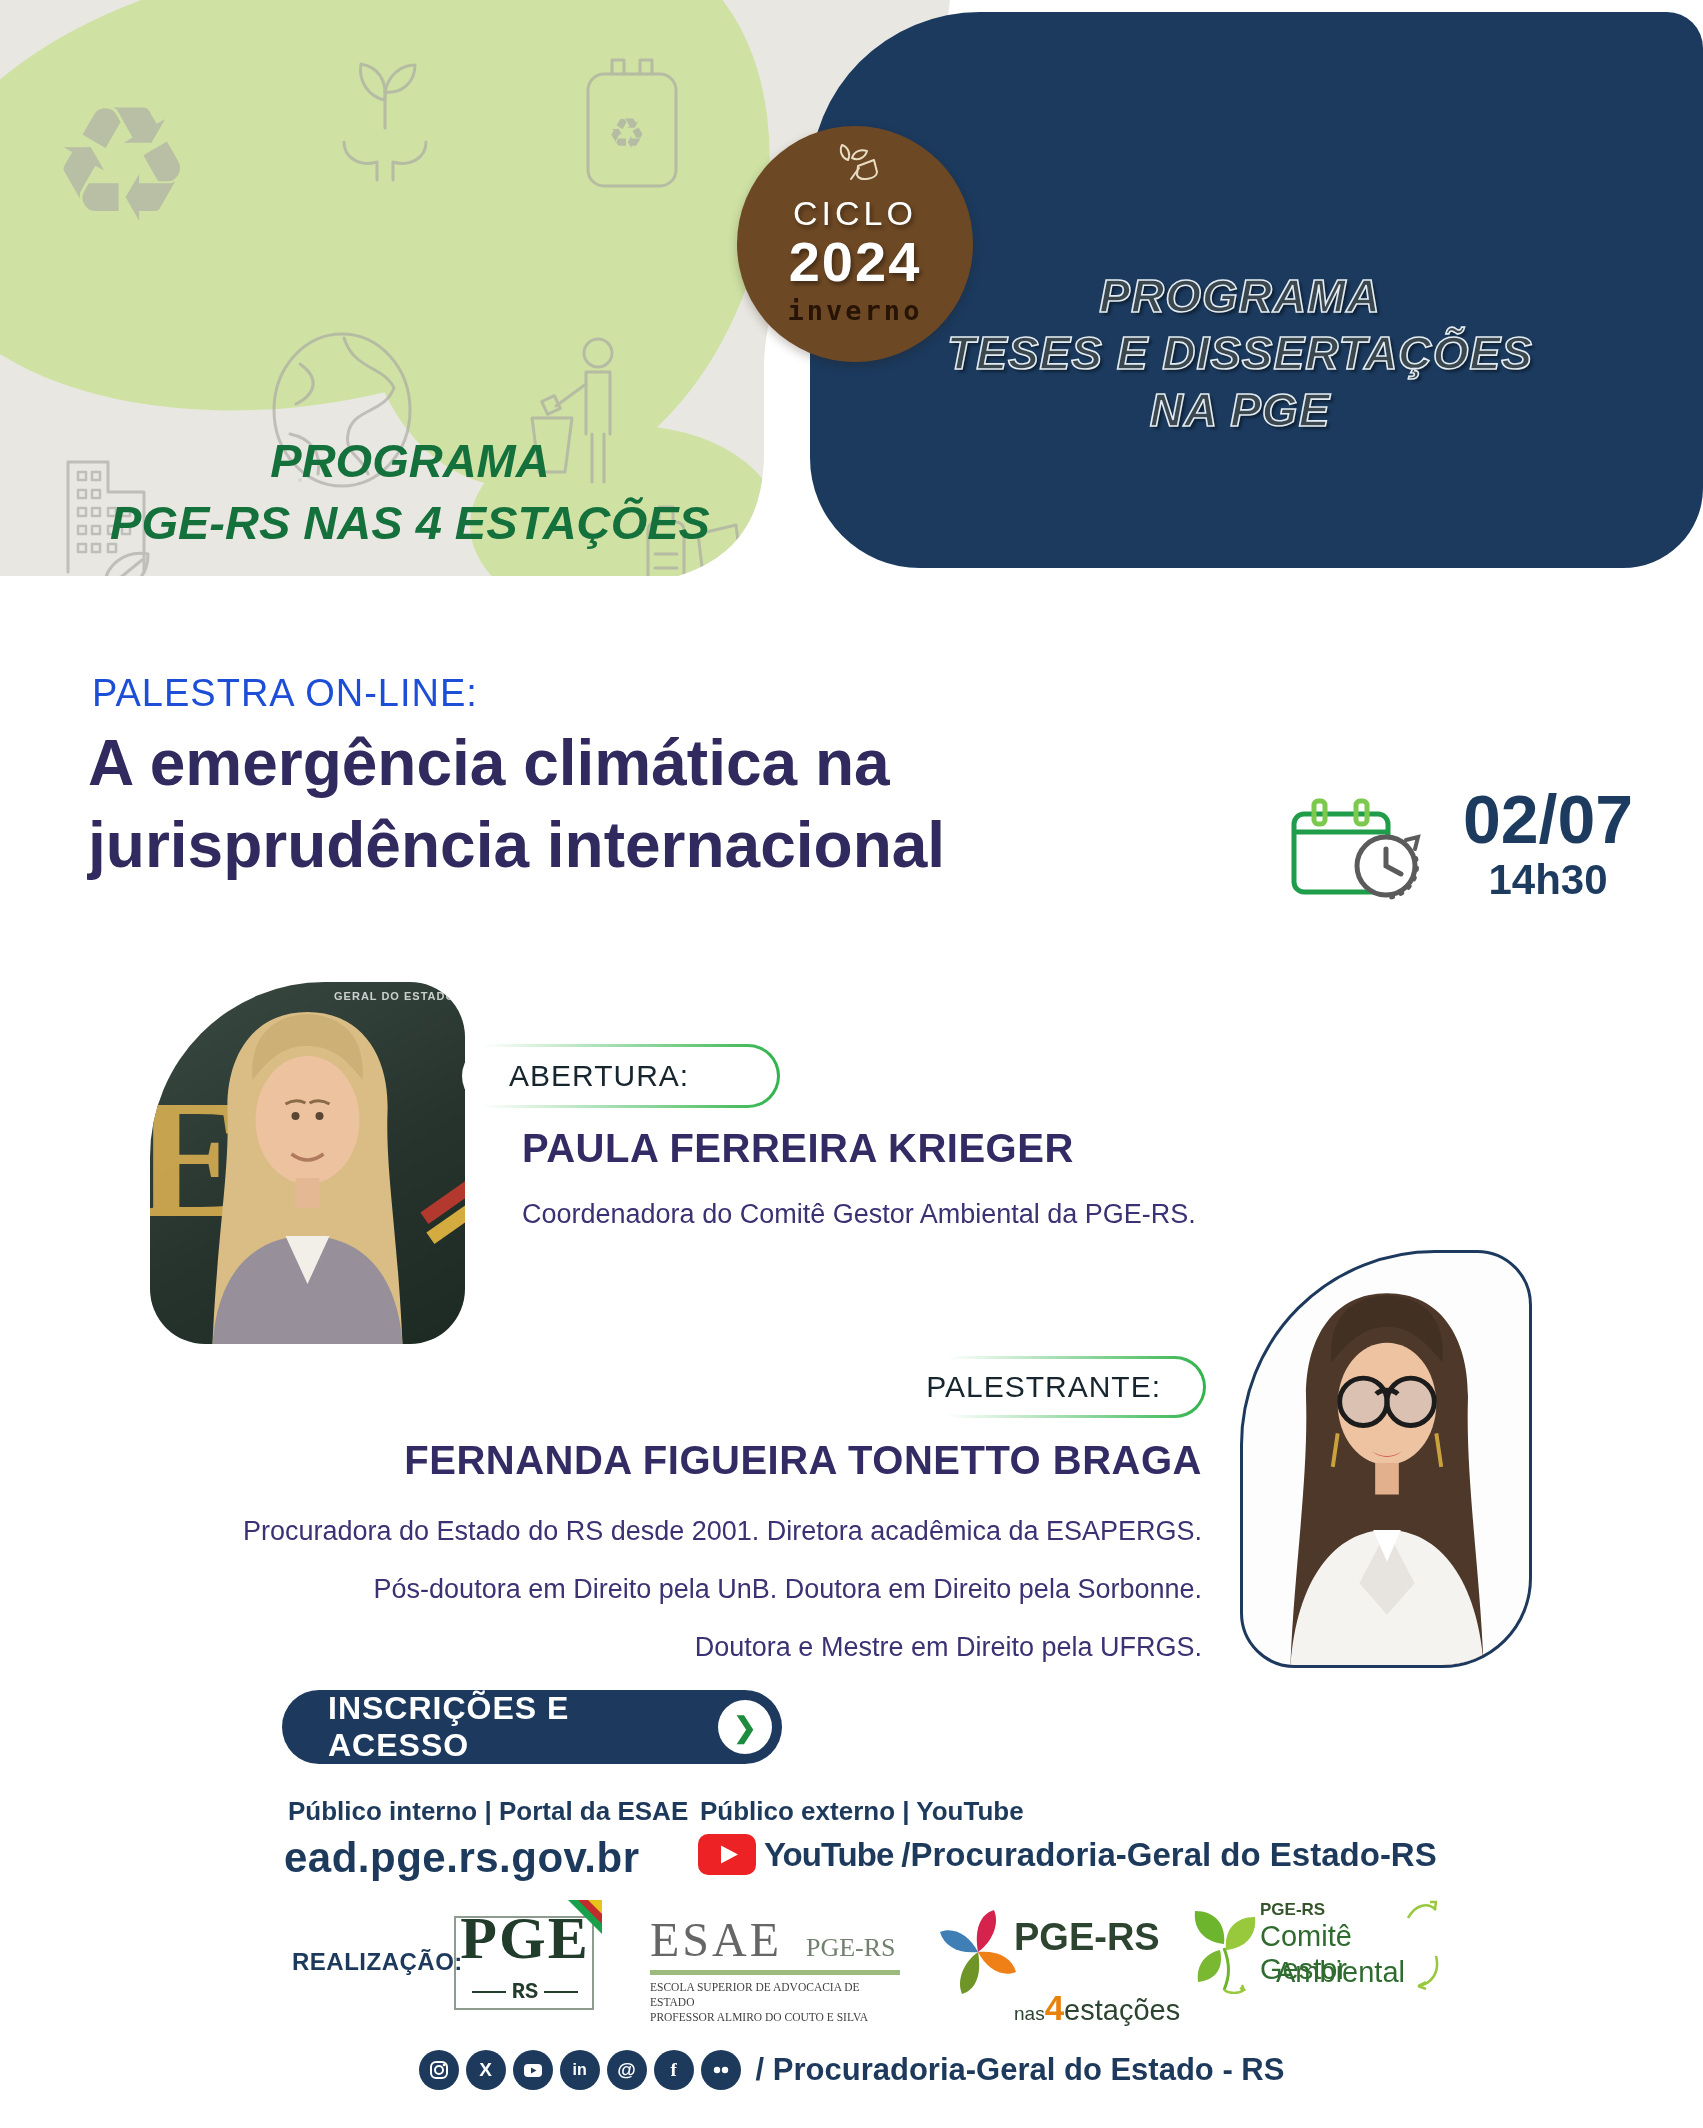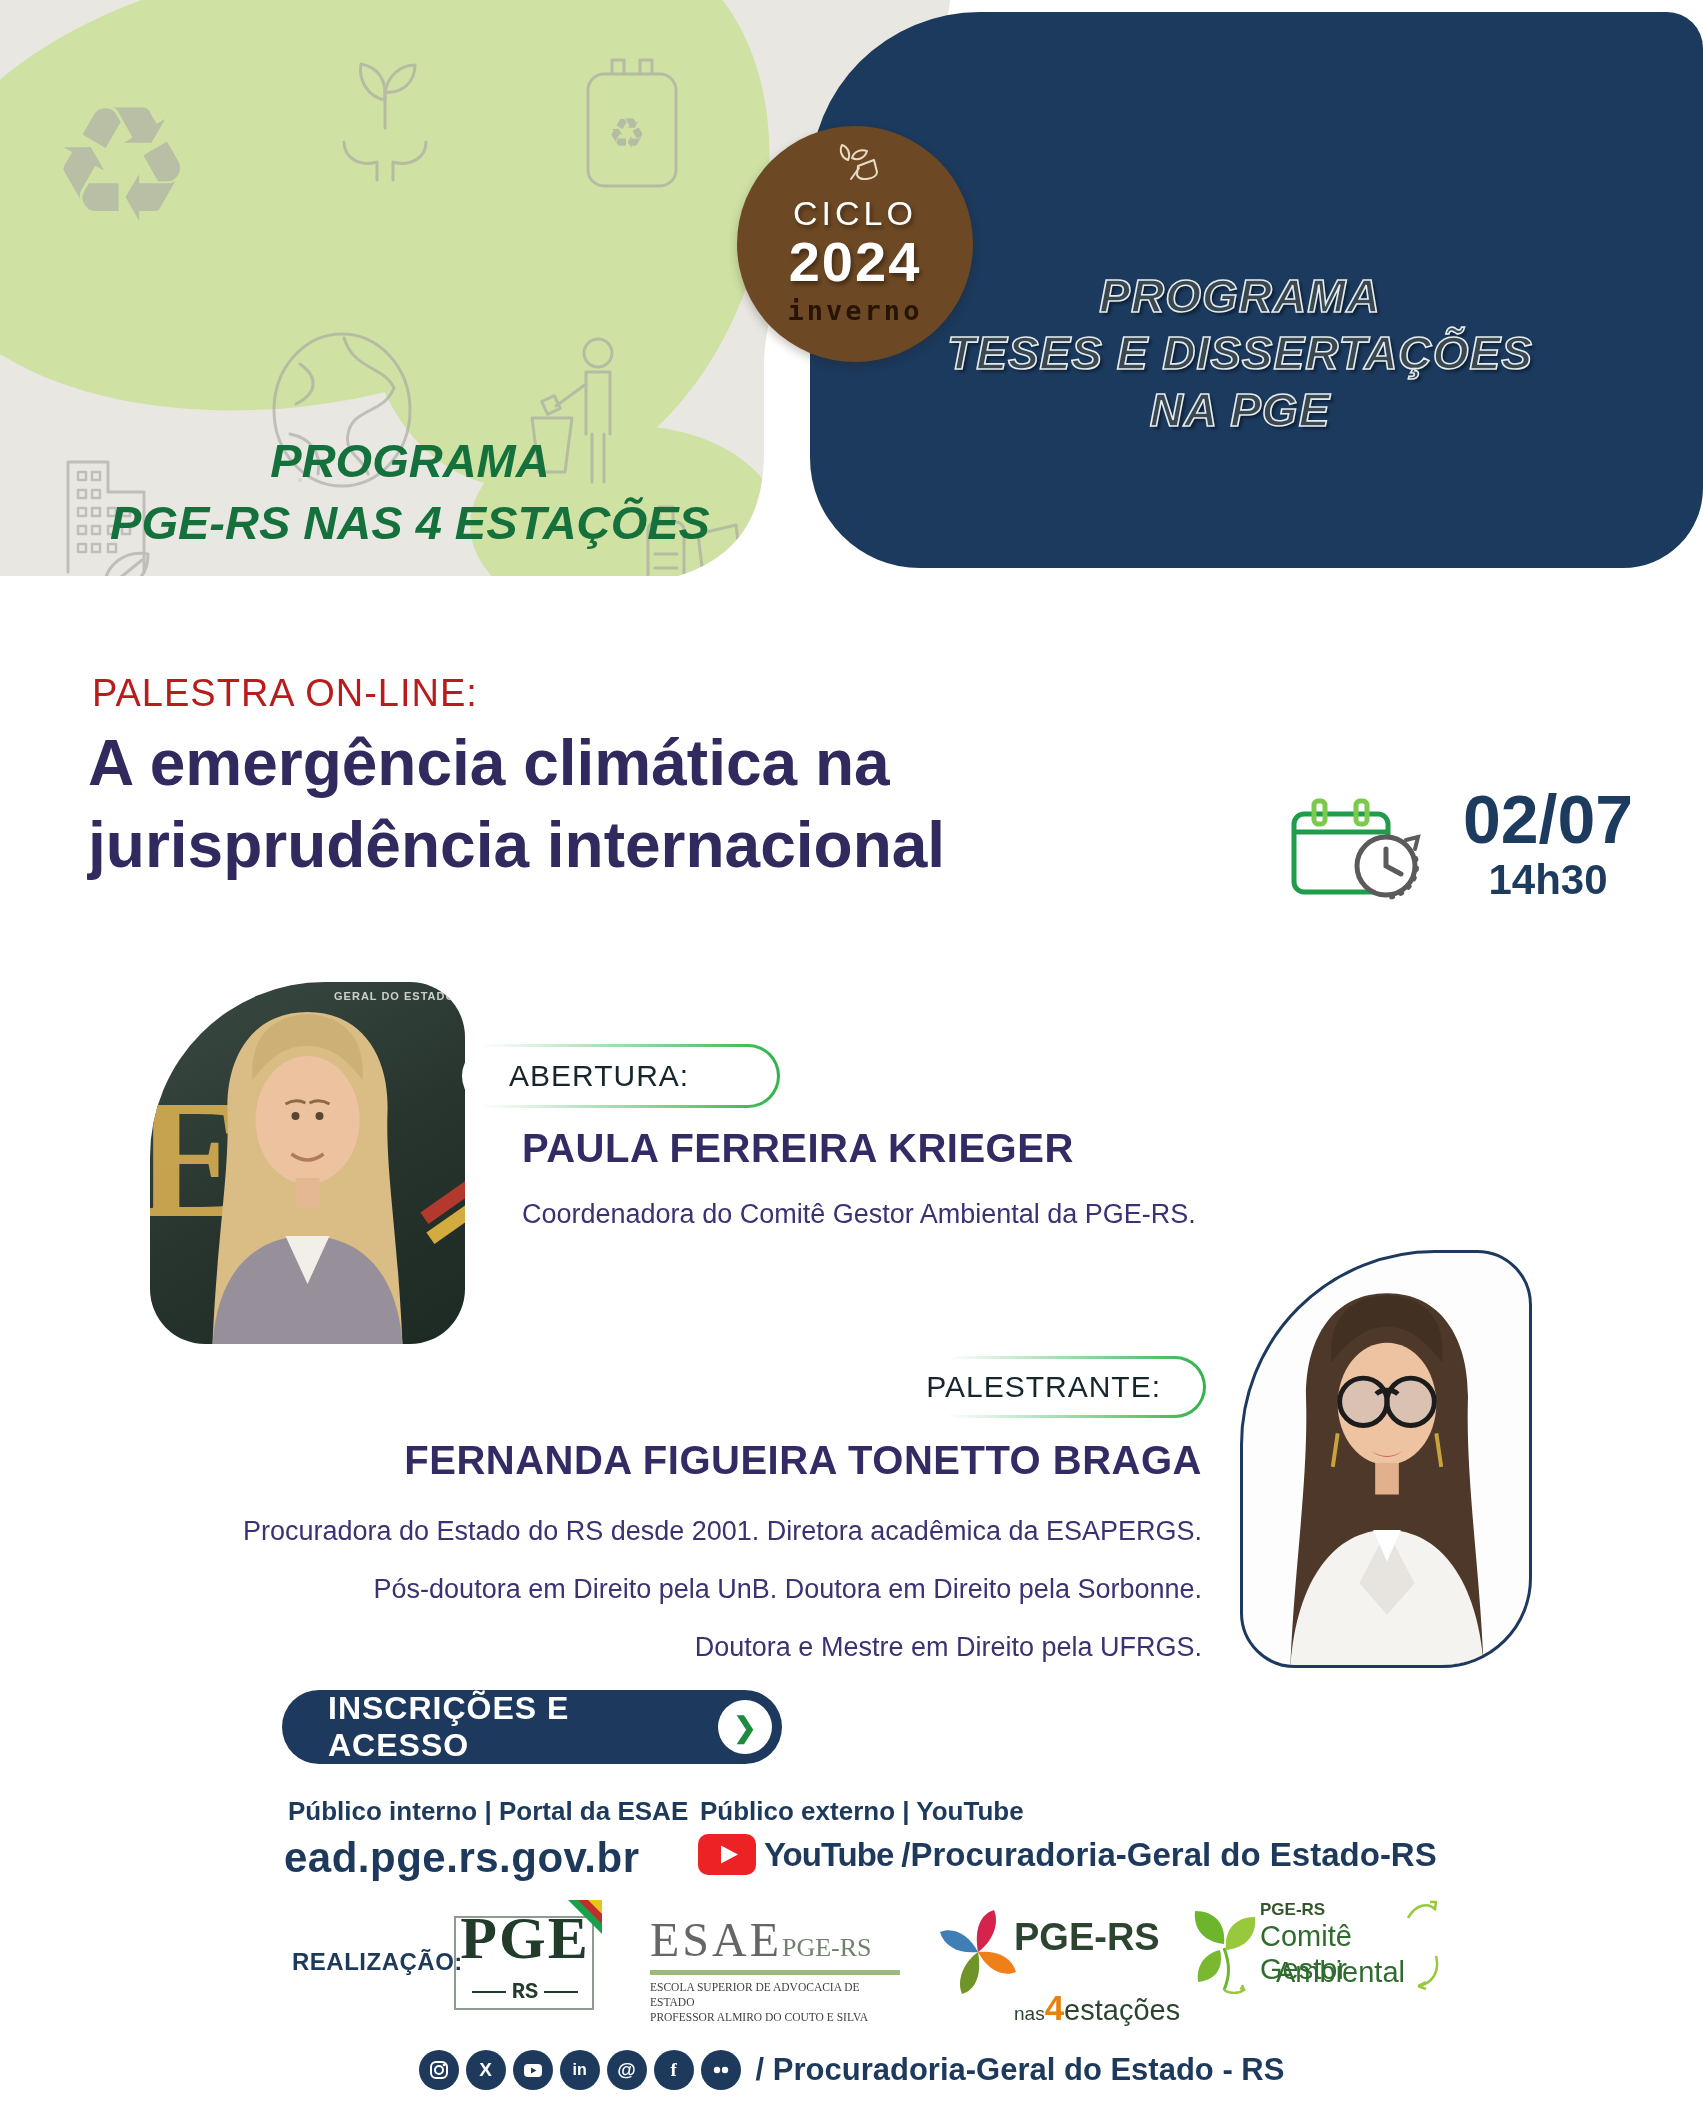--- a/index.html
+++ b/index.html
@@ -22,21 +22,21 @@
            background:#6d4824; display:flex; flex-direction:column; align-items:center;
            box-shadow:0 4px 10px rgba(40,25,10,.25); z-index:5; }
   .badge-title { color:#fff; font-size:34px; letter-spacing:4px; font-weight:500; margin-top:6px;
                  text-shadow:2px 3px 4px rgba(0,0,0,.4); }
   .badge-year { color:#fff; font-size:56px; font-weight:600; letter-spacing:2px; line-height:58px;
                 text-shadow:2px 3px 4px rgba(0,0,0,.4); }
   .badge-season { color:#271404; font-size:27px; font-weight:bold; letter-spacing:3px;
                   font-family:"DejaVu Sans Mono", monospace; margin-top:4px; }
 
   
-  .kicker { left:92px; top:672px; font-size:38px; color:#b91c1c; letter-spacing:1px; }
+  .kicker { left:92px; top:672px; font-size:38px; color:#1d4ed8; letter-spacing:1px; }
   .title { left:88px; top:722px; width:1150px; font-size:64px; font-weight:bold;
            color:#302a5e; line-height:82px; }
   .date-block { left:1408px; top:782px; width:280px; text-align:center; color:#1d3a5f; }
   .date-big { font-size:68px; font-weight:bold; line-height:74px; }
   .time { font-size:42px; font-weight:bold; }
   .cal-icon { left:1290px; top:796px; }
 
   
   .photo1 { left:150px; top:982px; width:315px; height:362px;
             border-radius:175px 55px 55px 55px; overflow:hidden;
@@ -81,21 +81,21 @@
   .real-label { left:292px; top:1948px; font-size:24px; font-weight:bold; color:#1d3a5c; letter-spacing:.5px; }
   .pge-logo { left:452px; top:1904px; width:146px; height:118px; }
   .pge-box { left:2px; top:12px; width:140px; height:94px; border:2px solid #8e9c90; }
   .pge-main { left:0; top:0px; width:146px; text-align:center; font-family:"Liberation Serif",serif;
               font-size:60px; font-weight:bold; color:#223c2c; letter-spacing:2px; }
   .pge-sub { left:0; top:76px; width:146px; text-align:center; font-family:Liberation Mono, monospace;
              font-size:22px; font-weight:bold; color:#223c2c; }
   .pge-sub:before, .pge-sub:after { content:""; display:inline-block; width:34px; height:2px;
              background:#223c2c; vertical-align:middle; margin:0 6px; }
   .esae-logo { left:650px; top:1912px; width:250px; }
-  .esae-top { display:flex; align-items:baseline; gap:0; font-family:"Liberation Serif",serif; }
+  .esae-top { display:flex; align-items:baseline; gap:24px; font-family:"Liberation Serif",serif; }
   .esae-main { font-size:48px; color:#666666; letter-spacing:3px; }
   .esae-side { font-size:26px; color:#72816f; }
   .esae-bar { height:5px; background:#9cb97e; margin:3px 0 5px 0; }
   .esae-line { font-family:"Liberation Serif",serif; font-size:11.5px; color:#3f3f3f; line-height:15px; }
   .estacoes-logo { left:932px; top:1898px; width:230px; height:110px; }
   .estacoes-text { left:82px; top:20px; }
   .estacoes-main { font-size:38px; font-weight:bold; color:#2c4430; line-height:38px; }
   .estacoes-sub { font-size:29px; color:#2c4430;margin-top:32px; }
   .estacoes-sub .nas { font-size:19px; }
   .estacoes-sub .num { font-size:35px; color:#e8820c; font-weight:bold; }

